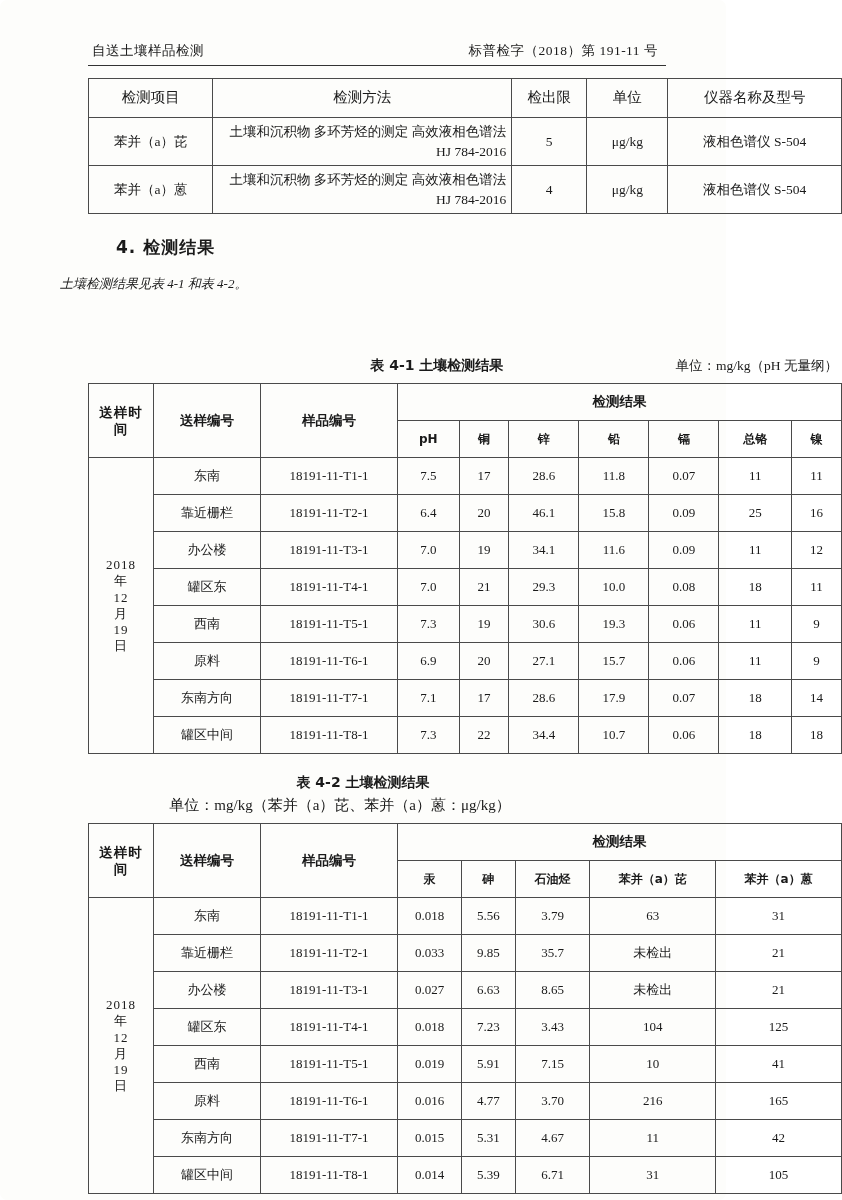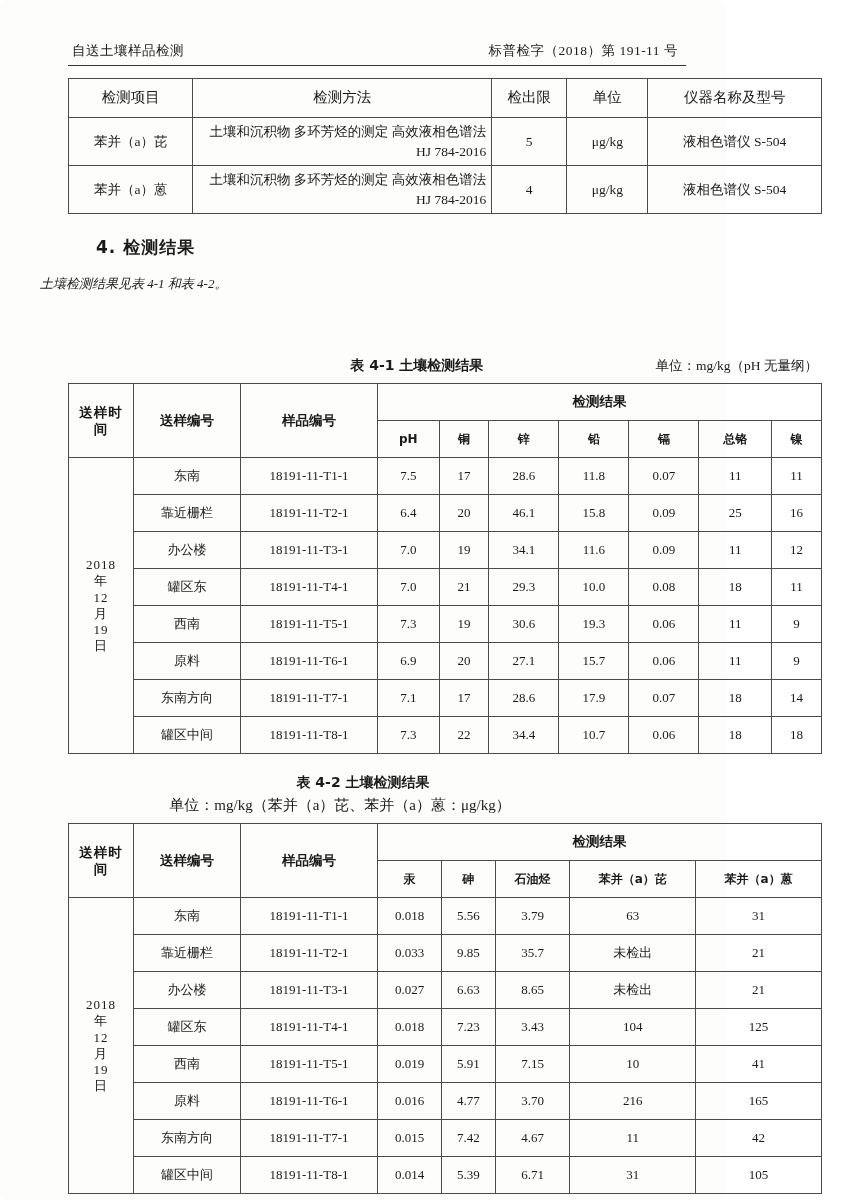--- a/index.html
+++ b/index.html
@@ -12,21 +12,21 @@
     height: 1200px;
     font-family: "Liberation Serif", "DejaVu Serif", serif;
     color: #1a1a1a;
     position: relative;
   }
   .page {
     position: relative;
     width: 726px;
     height: 1200px;
     box-sizing: border-box;
-    padding: 0 40px;
+    padding: 0 60px;
     background: #fdfdfb;
     border-radius: 7px;
   }
   
   .header {
     display: flex;
     justify-content: space-between;
     align-items: flex-end;
     padding-top: 42px;
     font-size: 13.5px;
@@ -419,21 +419,21 @@
       <td>0.016</td>
       <td>4.77</td>
       <td>3.70</td>
       <td>216</td>
       <td>165</td>
     </tr>
     <tr>
       <td>东南方向</td>
       <td>18191-11-T7-1</td>
       <td>0.015</td>
-      <td>7.42</td>
+      <td>5.31</td>
       <td>4.67</td>
       <td>11</td>
       <td>42</td>
     </tr>
     <tr>
       <td>罐区中间</td>
       <td>18191-11-T8-1</td>
       <td>0.014</td>
       <td>5.39</td>
       <td>6.71</td>

